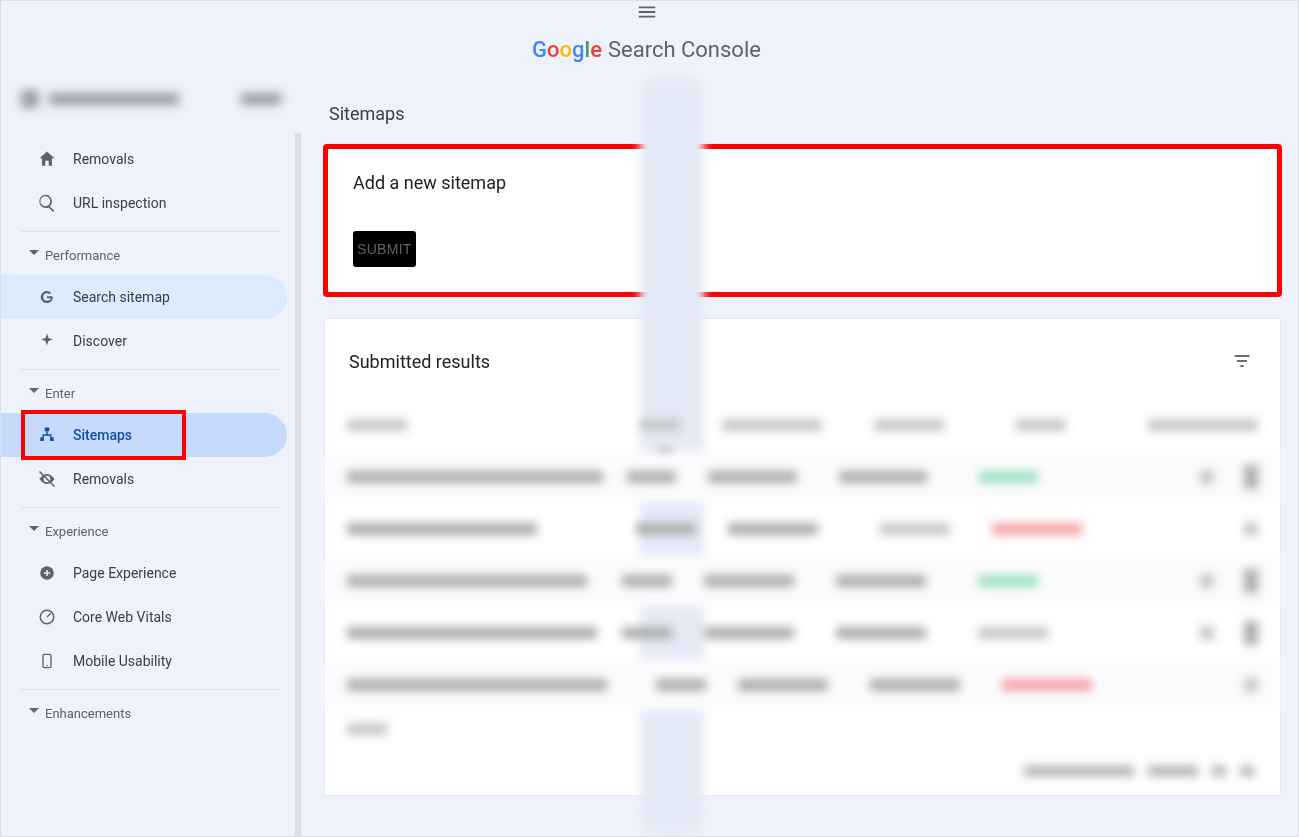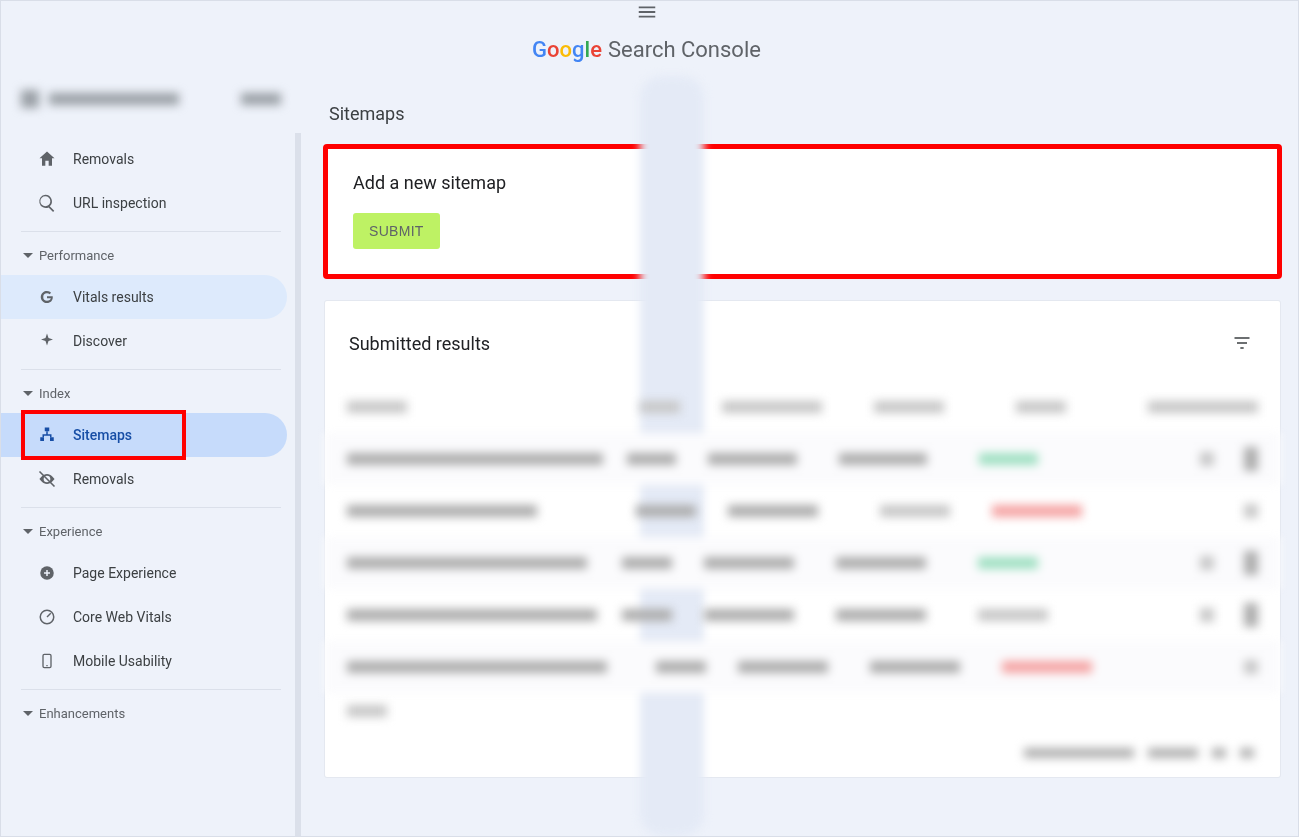--- a/index.html
+++ b/index.html
@@ -57,22 +57,22 @@
     position:absolute; right:0; top:68px; bottom:0; width:6px;
     background:#dbe0ea;
   }
   .property {
     height: 52px; margin: 0 8px 12px 8px;
     filter: blur(5px);
     display:flex; align-items:center; padding:0 12px; gap:10px;
   }
   .property .pb { height:12px; background:#9aa0a6; }
   .nav-heading {
-    display:flex; align-items:center; gap:6px;
-    padding: 14px 18px 12px 22px;
+    display:flex; align-items:flex-start; gap:6px;
+    padding: 14px 18px 12px 28px;
     font-size: 13px; color:#5f6368;
   }
   .nav-item {
     display:flex; align-items:center; gap:16px;
     height: 44px; padding: 0 18px 0 36px;
     border-radius: 0 22px 22px 0;
     margin-right: 14px;
     font-size: 14px; color:#3c4043; cursor:pointer;
   }
   .nav-item.active-soft { background:#ddeafc; }
@@ -93,32 +93,32 @@
     background:#fff; border-radius:2px;
     box-shadow: 0 0 0 1px rgba(0,0,0,0.04);
     margin-right: 18px;
   }
   .add-card {
     padding: 26px 28px 28px 28px;
     outline: 5px solid #ff0000; outline-offset: -3px;
     margin-bottom: 24px;
   }
   .add-card h2 {
-    font-size: 18px; font-weight:400; color:#202124; margin-bottom: 20px;
+    font-size: 18px; font-weight:400; color:#202124; margin-bottom: 38px;
   }
   .add-row { display:flex; align-items:flex-end; gap:20px; }
   .sitemap-input {
     flex:1; border:none; border-bottom:1px solid #dadce0;
     font-size:16px; padding: 6px 2px 8px 2px; outline:none;
     color:#3c4043; background:transparent;
   }
   .sitemap-input::placeholder { color:#9aa0a6; }
   .submit-btn {
-    background:#bef264; border:none; color:#5f6368;
-    font-size:14px; letter-spacing:.3px; padding: 10px 16px;
+    background:#000000; border:none; color:#5f6368;
+    font-size:14px; letter-spacing:.3px; padding: 10px 4px;
     border-radius:3px; cursor:pointer;
   }
 
   .list-card { padding: 24px 0 0 0; }
   .list-head {
     display:flex; align-items:center; justify-content:space-between;
     padding: 0 20px 20px 24px;
   }
   .list-head h2 { font-size:18px; font-weight:400; color:#202124; }
   .filter-btn { width:36px; height:36px; display:flex; align-items:center; justify-content:center; cursor:pointer; border-radius:50%; }
@@ -190,39 +190,39 @@
           </svg>
       </span>
       <span>Performance</span>
     </div>
     <div class="nav-item active-soft">
       <span class="ic">
         <svg width="18" height="18" viewBox="0 0 24 24" fill="#5f6368">
             <path d="M12 11v2.6h5.1c-.4 2-2.2 3.4-5.1 3.4a5 5 0 110-10c1.4 0 2.6.5 3.5 1.3l1.9-1.9A8 8 0 1012 20c4.6 0 7.7-3.2 7.7-7.7 0-.5 0-.9-.1-1.3H12z"></path>
           </svg>
       </span>
-      <span>Vitals results</span>
+      <span>Search sitemap</span>
     </div>
     <div class="nav-item">
       <span class="ic">
         <svg width="18" height="18" viewBox="0 0 24 24" fill="#5f6368">
             <path d="M12 2l2 6 6 2-6 2-2 6-2-6-6-2 6-2z"></path>
           </svg>
       </span>
       <span>Discover</span>
     </div>
 
     <div class="hr"></div>
     <div class="nav-heading">
       <span>
         <svg width="10" height="10" viewBox="0 0 10 10" fill="#5f6368">
             <path d="M0 2l5 5 5-5z"></path>
           </svg>
       </span>
-      <span>Index</span>
+      <span>Enter</span>
     </div>
 
     <div style="position:relative">
       <div class="nav-item active-strong">
         <span class="ic">
           <svg width="18" height="18" viewBox="0 0 24 24" fill="#174ea6">
               <rect x="9" y="2" width="6" height="5"></rect>
               <rect x="3" y="15" width="5" height="5"></rect>
               <rect x="16" y="15" width="5" height="5"></rect>
               <path d="M11 7v4H6v4h2v-2h8v2h2v-4h-5V7z"></path>

